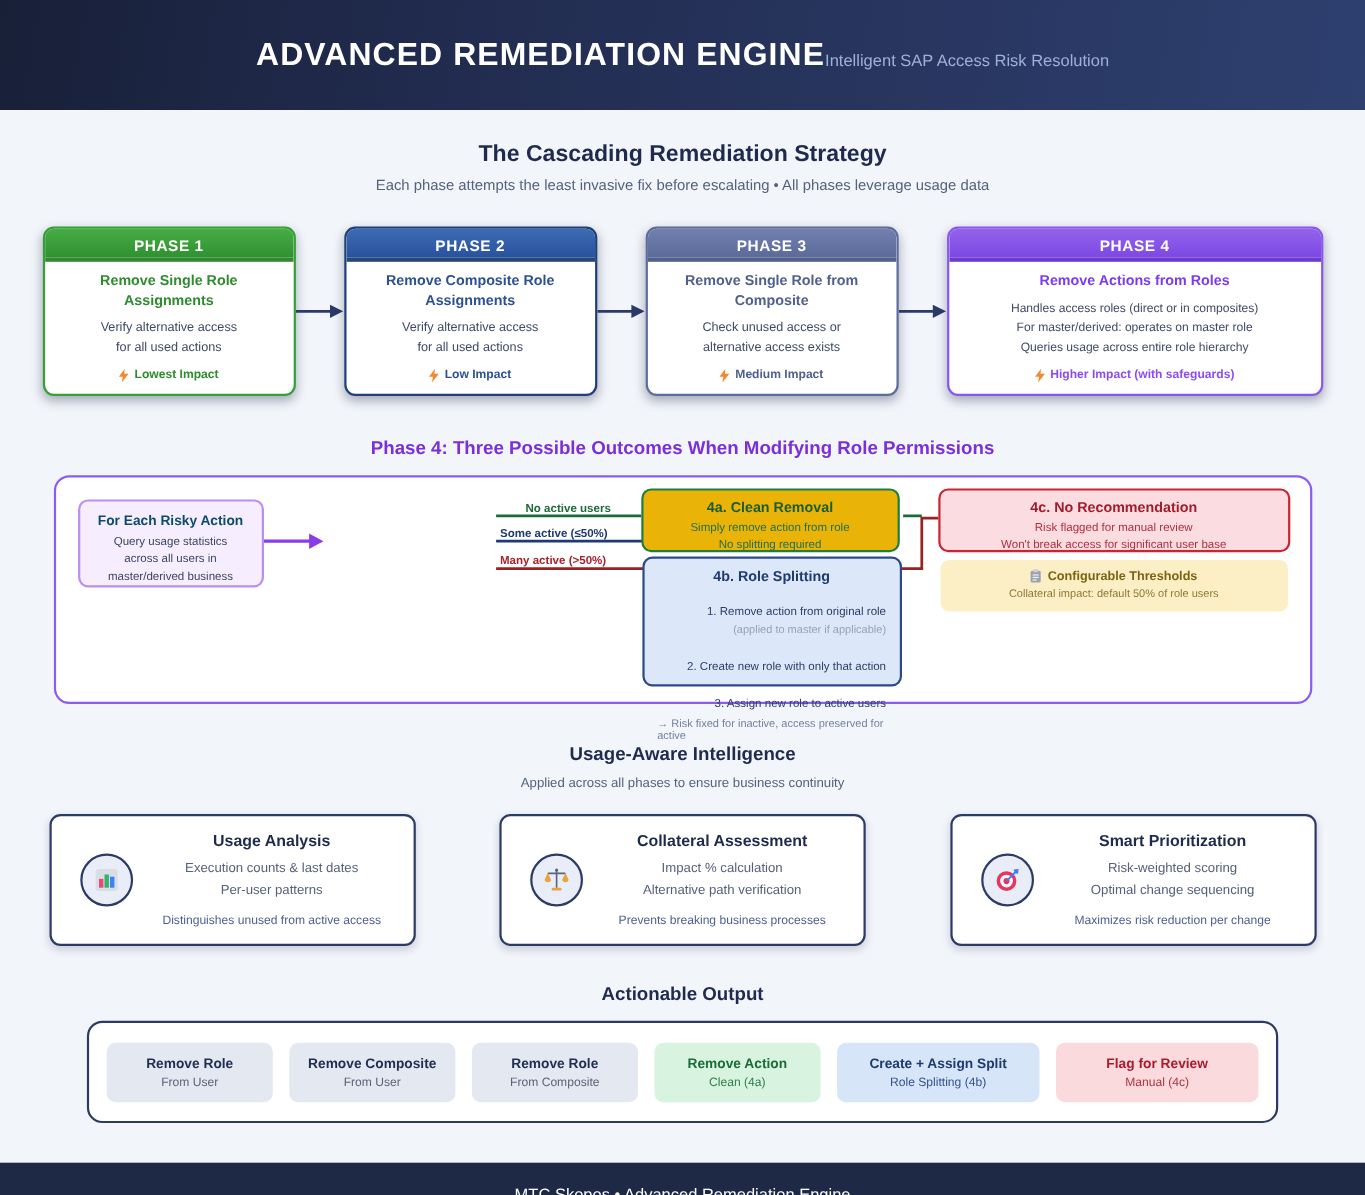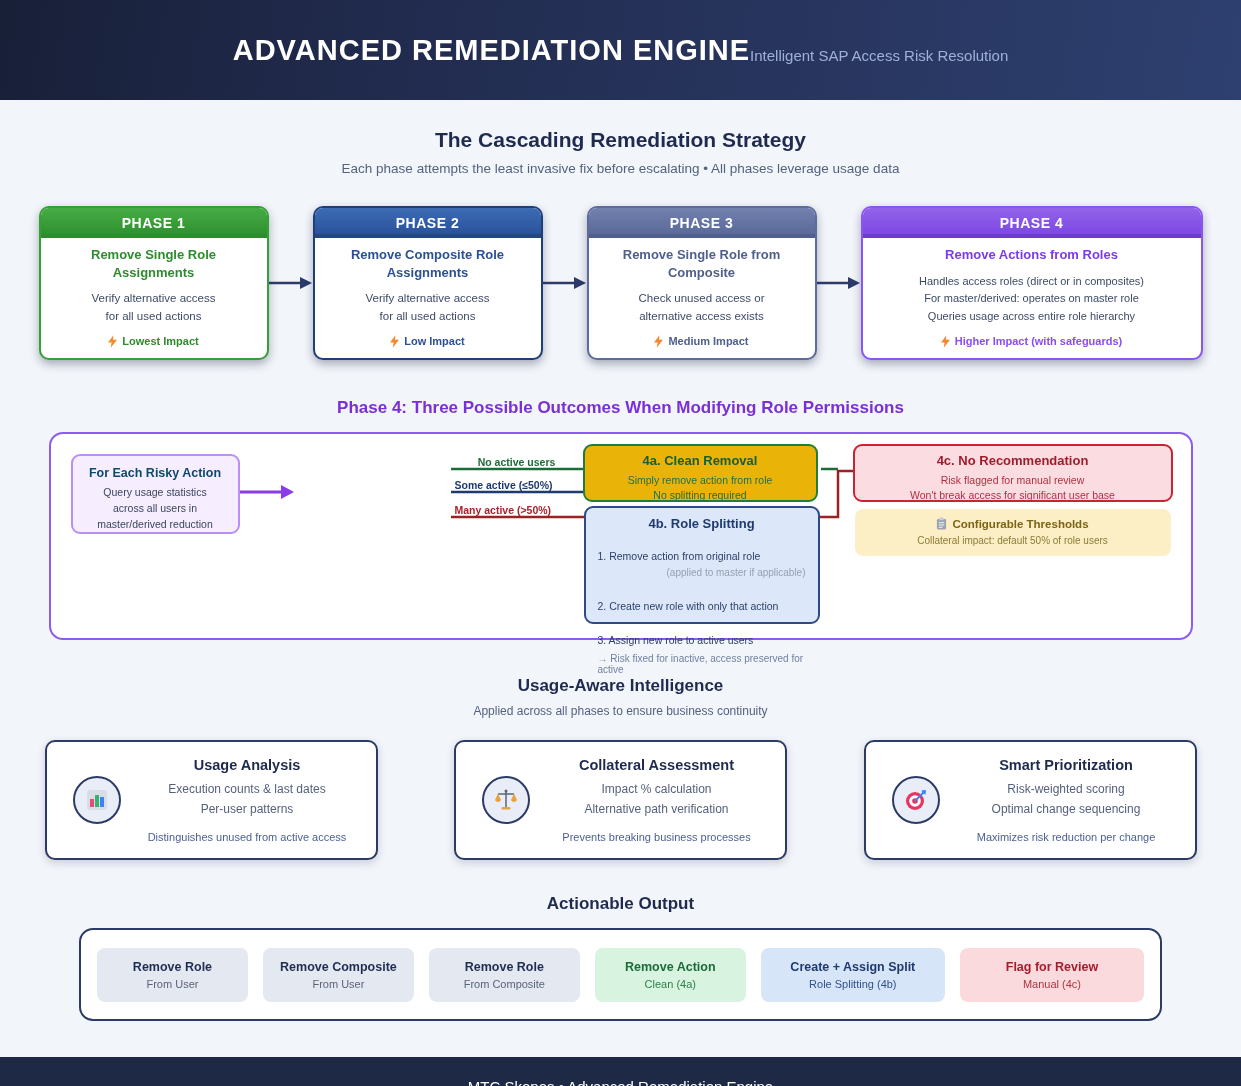--- a/index.html
+++ b/index.html
@@ -60,21 +60,21 @@
   .fb-line { font-size:10.5px; line-height:1.5; }
   .risky  { left:20px; top:20px; width:169px; height:80px; background:#f6eefe; border:2px solid #b98ef5; padding-top:10px; }
   .eval   { left:242px; top:20px; width:158px; height:80px; background:#efe6fd; border:2px solid #9a6cf0; padding-top:9px; }
   .risky .fb-title, .eval .fb-title { color:#0c4a6e; }
   .risky .fb-line, .eval .fb-line { color:#3a4660; }
   .o4a { left:532px; top:10px; width:235px; height:58px; background:#eab308; border:2px solid #1f7e3c; padding-top:7px; }
   .o4a .fb-title { color:#1c5c34; font-size:13px; }
   .o4a .fb-line { color:#20704a; line-height:1.45; }
   .o4b { left:533px; top:72px; width:236px; height:118px; background:#dce8fa; border:2px solid #2c4a85; padding:8px 12px 0; }
   .o4b .fb-title { color:#1f3a6e; font-size:13px; margin-bottom:6px; }
-  .o4b-step { text-align:left; font-size:10.5px; color:#2c3e66; line-height:1.6;margin-top:17px; }
+  .o4b-step { text-align:right; font-size:10.5px; color:#2c3e66; line-height:1.6;margin-top:17px; }
   .o4b-substep { text-align:right; font-size:10px; color:#97a0b4; padding-left:13px; line-height:1.6; }
   .o4b-note { text-align:left; font-size:10px; color:#7381a0; margin-top:5px; }
   .o4c { left:802px; top:10px; width:320px; height:58px; background:#fbdde1; border:2px solid #cc2233; padding-top:7px; }
   .o4c .fb-title { color:#a01c2c; font-size:13px; }
   .o4c .fb-line { color:#b03040; line-height:1.45; }
   .thresholds { left:804px; top:75px; width:316px; height:47px; background:#fcefc5; border-radius:8px; padding-top:8px; z-index:3; }
   .th-title { font-size:11.5px; font-weight:bold; color:#7c6414; display:flex; align-items:center; justify-content:center; gap:5px; }
   .th-line { font-size:10px; color:#8d7a35; margin-top:5px; text-align:center; }
   .connectors { left:0; top:0; z-index:1; }
   .branch-label { z-index:2; font-size:10.5px; font-weight:bold; white-space:nowrap; overflow:hidden; }
@@ -224,21 +224,21 @@
   </svg>
 
   <div class="abs branch-label bl-green">No active users</div>
   <div class="abs branch-label bl-navy">Some active (≤50%)</div>
   <div class="abs branch-label bl-red">Many active (&gt;50%)</div>
 
   <div class="abs flow-box risky">
     <div class="fb-title">For Each Risky Action</div>
     <div class="fb-line">Query usage statistics</div>
     <div class="fb-line">across all users in</div>
-    <div class="fb-line">master/derived reduction</div>
+    <div class="fb-line">master/derived business</div>
   </div>
 
 
   <div class="abs flow-box o4a">
     <div class="fb-title">4a. Clean Removal</div>
     <div class="fb-line">Simply remove action from role</div>
     <div class="fb-line">No splitting required</div>
   </div>
 
   <div class="abs flow-box o4b">

